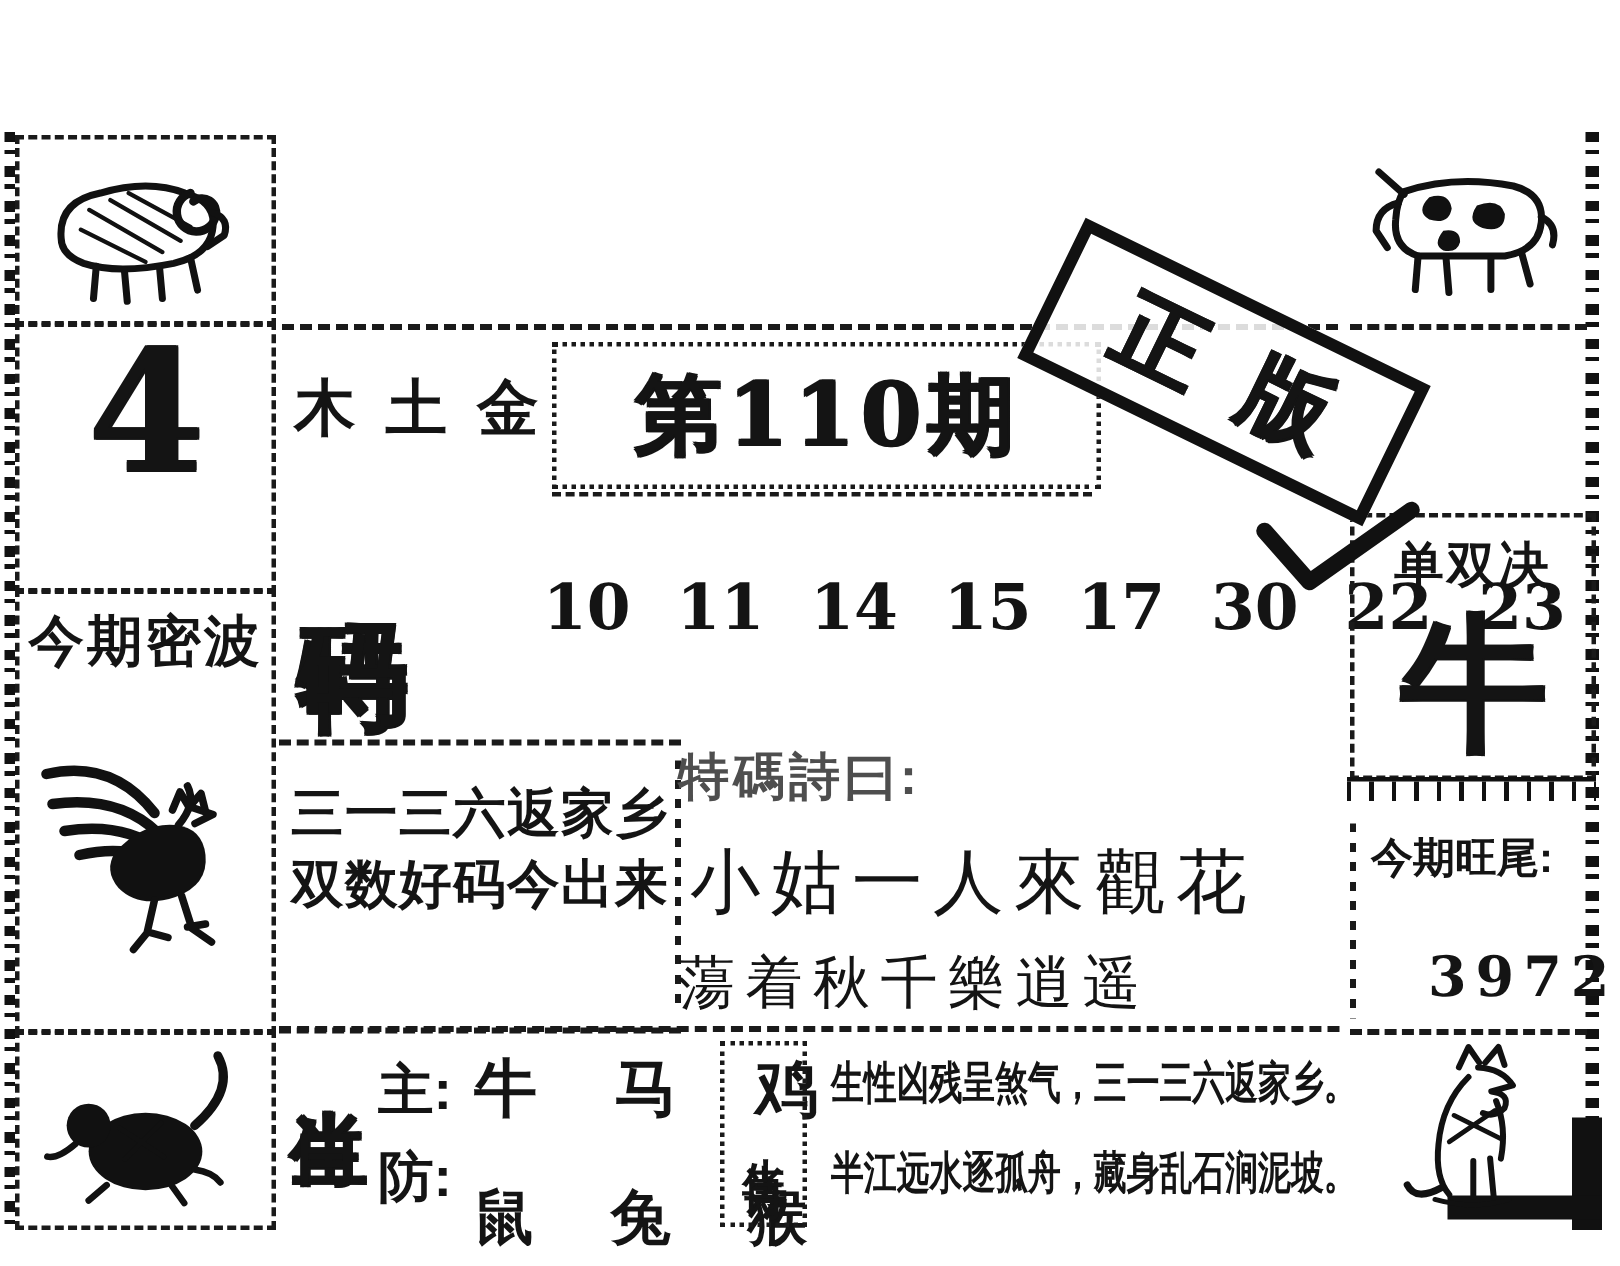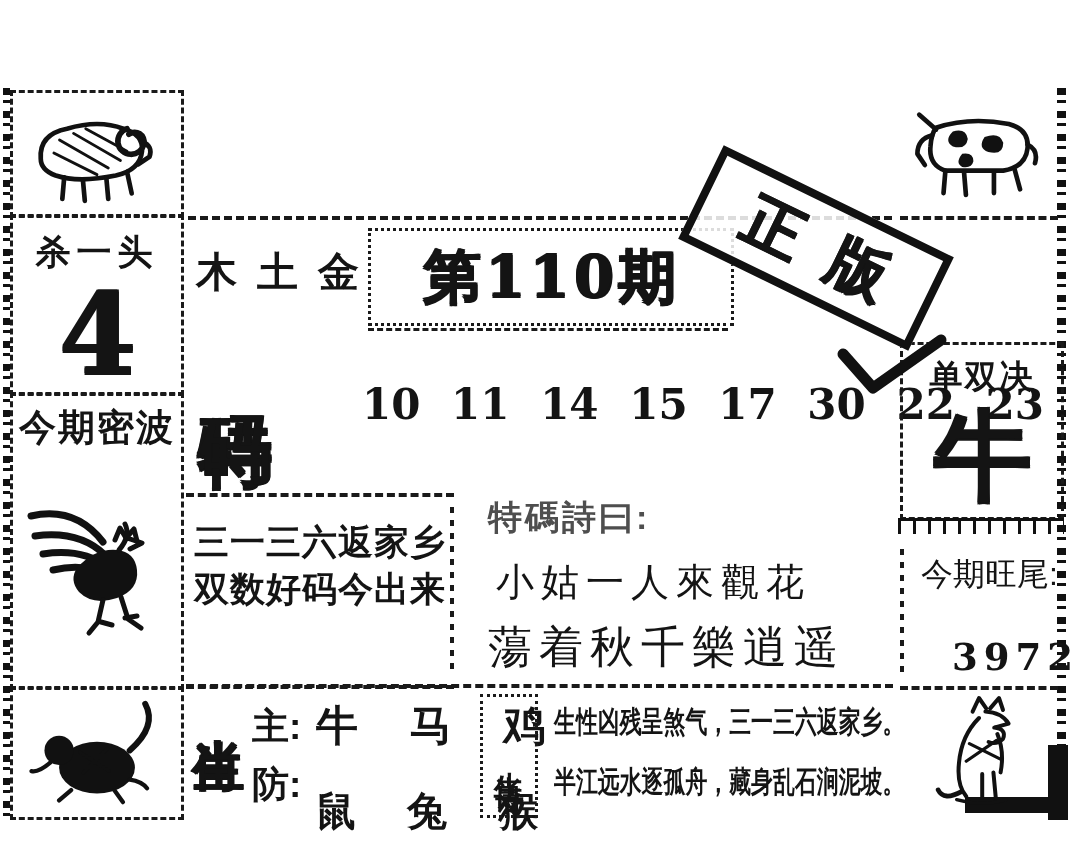--- a/index.html
+++ b/index.html
@@ -32,21 +32,20 @@
     <svg width="150" height="104" viewBox="0 0 160 110">
       <path class="sketch" stroke-width="5" d="M20 60 Q18 34 48 28 Q82 18 108 28 Q130 34 128 52 Q126 72 100 78 Q60 86 36 78 Q20 72 20 60 Z"></path>
       <path class="sketch" stroke-width="3" d="M40 40 L92 70 M55 33 L105 62 M34 54 L80 77 M68 28 L112 52"></path>
       <path class="sketch" stroke-width="6" d="M112 28 a14 14 0 1 0 18 16 a10 10 0 0 0 -16 -10"></path>
       <path class="sketch" stroke-width="5" d="M128 42 q12 4 8 16 l-12 8"></path>
       <path class="sketch" stroke-width="5" d="M45 80 L43 103 M65 83 L67 105 M90 81 L92 103 M112 74 L117 97"></path>
     </svg>
   </div>
 
   <div class="abs dashedbox" style="left:10px;top:214px;width:168px;height:176px;text-align:center;">
-    <div style="font-size:35px;font-weight:900;letter-spacing:6px;margin-top:12px;">杀一头</div>
     <div class="serif heavy" style="font-size:112px;line-height:1.0;margin-top:2px;">4</div>
   </div>
 
   <div class="abs dashedbox" style="left:10px;top:392px;width:168px;height:292px;text-align:center;">
     <div style="font-size:37px;font-weight:900;letter-spacing:2px;margin-top:8px;">今期密波</div>
     <svg width="160" height="228" viewBox="0 0 160 150" style="margin:6px auto 0;">
       <path class="sketch" stroke-width="7" d="M14 18 Q58 8 86 44 M18 38 Q62 32 88 57 M26 56 Q66 50 90 69 M36 72 Q72 64 92 80"></path>
       <path d="M60 70 Q78 50 100 52 Q118 54 120 72 Q122 92 100 100 Q76 108 62 94 Q52 82 60 70 Z" fill="#111"></path>
       <path class="sketch" stroke-width="5" d="M98 42 l5 -12 l6 10 l8 -9 l3 12"></path>
       <path class="sketch" stroke-width="5" d="M102 52 q12 -14 6 -26 M110 40 l15 5 l-12 6"></path>
@@ -82,24 +81,24 @@
 
   <div class="abs vert heavy" style="left:198px;top:356px;height:150px;font-size:74px;">特码</div>
   <div class="abs serif" style="left:362px;top:380px;font-size:42px;font-weight:700;word-spacing:16px;white-space:nowrap;">10 11 14 15 17 30 22 23</div>
 
   <div class="abs" style="left:186px;top:493px;width:268px;height:188px;border-top:4px dashed #1a1a1a;border-bottom:4px dashed #1a1a1a;">
     <div class="dot-v abs" style="right:0;top:10px;height:168px;"></div>
     <div style="font-size:35px;font-weight:700;margin:22px 0 0 8px;letter-spacing:1px;white-space:nowrap;">三一三六返家乡</div>
     <div style="font-size:35px;font-weight:700;margin:0 0 0 8px;letter-spacing:1px;white-space:nowrap;">双数好码今出来</div>
   </div>
 
-  <div class="abs" style="left:480px;top:495px;width:428px;height:186px;">
+  <div class="abs" style="left:444px;top:495px;width:428px;height:186px;">
     <div style="font-size:34px;font-weight:700;color:#4e4e4e;letter-spacing:3px;margin-left:8px;filter:blur(.4px);">特碼詩曰:</div>
-    <div class="serif" style="font-size:38px;margin:16px 0 0 16px;letter-spacing:7px;white-space:nowrap;">小姑一人來觀花</div>
-    <div class="serif" style="font-size:44px;margin:10px 0 0 8px;letter-spacing:7px;white-space:nowrap;">蕩着秋千樂逍遥</div>
+    <div class="serif" style="font-size:47px;margin:16px 0 0 16px;letter-spacing:7px;white-space:nowrap;">小姑一人來觀花</div>
+    <div class="serif" style="font-size:38px;margin:10px 0 0 8px;letter-spacing:7px;white-space:nowrap;">蕩着秋千樂逍遥</div>
   </div>
 
   <div class="abs" style="left:186px;top:684px;width:707px;height:132px;border-top:4px dashed #1a1a1a;">
     <div class="vert heavy abs" style="left:6px;top:10px;height:112px;font-size:52px;">生肖</div>
     <div class="abs" style="left:66px;top:14px;font-size:37px;font-weight:900;">主:</div>
     <div class="abs" style="left:130px;top:10px;font-size:42px;font-weight:900;letter-spacing:20px;white-space:nowrap;">牛 马 鸡</div>
     <div class="abs" style="left:66px;top:72px;font-size:37px;font-weight:900;">防:</div>
     <div class="abs" style="left:130px;top:68px;font-size:40px;font-weight:700;letter-spacing:20px;white-space:nowrap;margin-top:28px;">鼠 兔 猴</div>
 
     <div class="abs vert center" style="left:294px;top:6px;width:52px;height:118px;border:3px dotted #1a1a1a;font-size:30px;font-weight:900;letter-spacing:6px;">生肖诗</div>
@@ -119,21 +118,21 @@
 
 
   <div class="abs dashedbox" style="left:900px;top:342px;width:158px;height:172px;text-align:center;">
     <div style="font-size:33px;font-weight:900;margin-top:10px;letter-spacing:2px;">单双决</div>
     <div class="heavy" style="font-size:98px;line-height:1;margin-top:6px;">牛</div>
   </div>
   <div class="abs comb" style="left:898px;top:518px;width:166px;"></div>
 
   <div class="abs" style="left:900px;top:545px;width:158px;height:138px;">
     <div class="dot-v abs" style="left:0;top:4px;height:130px;"></div>
-    <div style="font-size:32px;font-weight:400;margin:8px 0 0 14px;white-space:nowrap;text-align:right;">今期旺尾:</div>
+    <div style="font-size:28px;font-weight:700;margin:8px 0 0 14px;white-space:nowrap;">今期旺尾:</div>
     <div class="serif" style="font-size:37px;font-weight:700;letter-spacing:6px;margin:38px 0 0 52px;">397286</div>
   </div>
 
   <div class="abs center" style="left:900px;top:686px;width:158px;height:128px;border-top:4px dashed #1a1a1a;">
     <svg width="140" height="120" viewBox="0 0 160 150">
       <path class="sketch" stroke-width="5" d="M72 22 l8 -17 l9 13 M94 18 l11 -13 l5 15"></path>
       <path class="sketch" stroke-width="5" d="M88 22 q20 1 29 15 l-18 5 q16 2 11 14 q-8 8 -18 4"></path>
       <path class="sketch" stroke-width="5" d="M80 30 Q58 52 55 86 Q52 114 64 128 M103 50 Q112 72 107 98"></path>
       <path class="sketch" stroke-width="5" d="M98 98 l3 32 M84 100 l0 30"></path>
       <path class="sketch" stroke-width="6" d="M58 122 q-22 12 -29 -2"></path>

